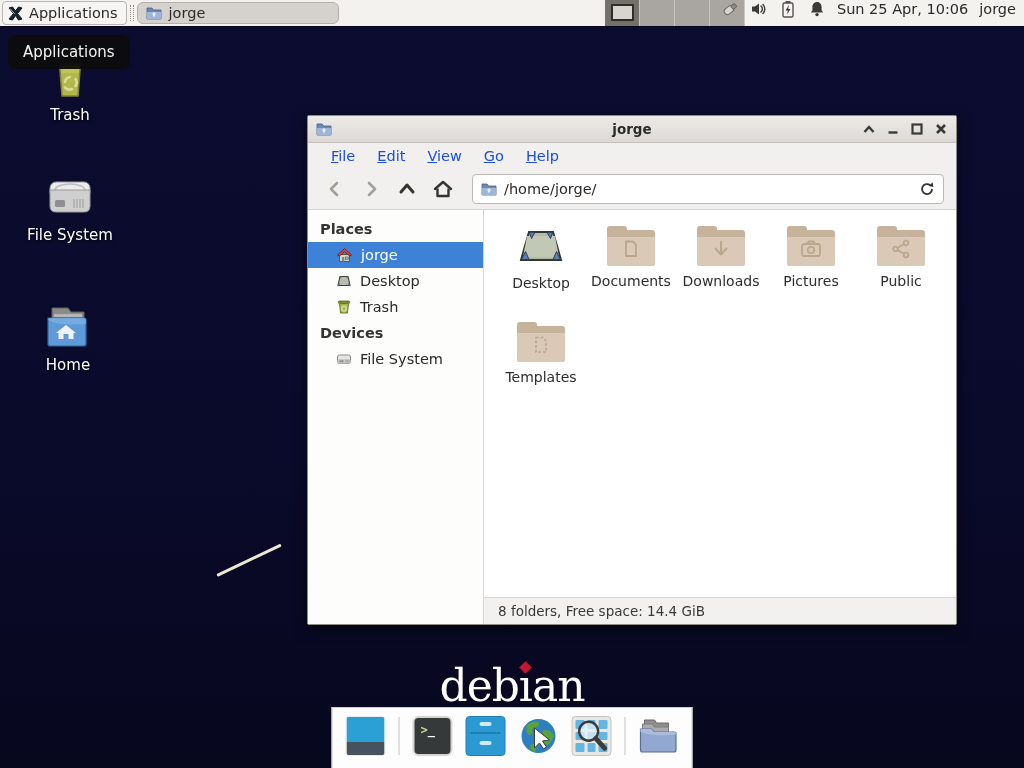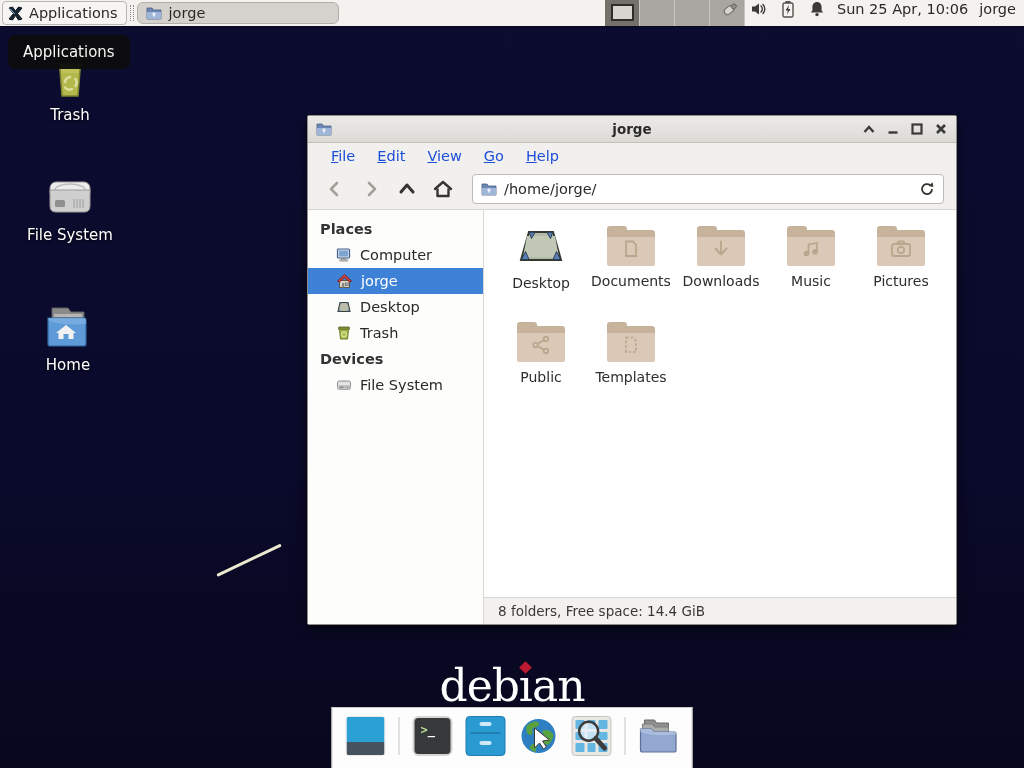--- a/index.html
+++ b/index.html
@@ -297,29 +297,20 @@
         </svg>
       </span>
     </div>
   </div>
 
   <div class="win-body">
 
     <div class="sidebar">
       <div class="side-header">Places</div>
 
-      <div class="side-item">
-        <svg width="16" height="16" viewBox="0 0 16 16">
-          <rect x="1.5" y="2" width="12" height="9" rx="1" fill="#dbe3ec" stroke="#3f5f88" stroke-width="1.2"></rect>
-          <rect x="3" y="3.5" width="9" height="6" fill="#7ea4d2"></rect>
-          <rect x="5" y="11" width="5" height="1.6" fill="#8b8b8b"></rect>
-          <rect x="3.5" y="12.6" width="8.5" height="1.6" rx=".8" fill="#c2c2c2" stroke="#8b8b8b" stroke-width=".6"></rect>
-        </svg>
-        <span>Computer</span>
-      </div>
 
       <div class="side-item selected">
         <svg width="17" height="16" viewBox="0 0 17 16">
           <rect x="3.5" y="7.5" width="10" height="7" fill="#d9d4c8" stroke="#5c5850" stroke-width="1"></rect>
           <polygon points="1.5,8 8.5,1.5 15.5,8 13.5,9 8.5,4.5 3.5,9" fill="#d64545" stroke="#7e1f1f" stroke-width="1"></polygon>
           <rect x="6" y="10" width="2.3" height="4.5" fill="#8a857c"></rect>
           <rect x="9.5" y="10" width="2.8" height="2.6" fill="#9db3c8" stroke="#5c5850" stroke-width=".6"></rect>
         </svg>
         <span>jorge</span>
       </div>
@@ -393,35 +384,20 @@
             <div class="tab"></div>
               <div class="back"></div>
               <div class="front"></div>
             <svg class="emblem" width="20" height="20" viewBox="0 0 20 20">
               <path d="M10 2.5 V14 M4.5 9.5 L10 15.5 L15.5 9.5" fill="none" stroke="#b9a78d" stroke-width="1.9" stroke-linecap="round" stroke-linejoin="round"></path>
             </svg>
           </div>
           <div class="flabel">Downloads</div>
         </div>
 
-        <div class="fitem">
-          <div class="ficon">
-            <div class="tab"></div>
-              <div class="back"></div>
-              <div class="front"></div>
-            <svg class="emblem" width="20" height="20" viewBox="0 0 20 20">
-              <g stroke="#b9a78d" stroke-width="1.7" fill="#b9a78d">
-                <circle cx="5.5" cy="14.5" r="2"></circle>
-                  <circle cx="14" cy="12.8" r="2"></circle>
-                <path d="M7.5 14.5 V5.5 L16 4 V12.8" fill="none"></path>
-              </g>
-            </svg>
-          </div>
-          <div class="flabel">Music</div>
-        </div>
 
         <div class="fitem">
           <div class="ficon">
             <div class="tab"></div>
               <div class="back"></div>
               <div class="front"></div>
             <svg class="emblem" width="22" height="20" viewBox="0 0 22 20">
               <rect x="2" y="5" width="18" height="12" rx="2" fill="none" stroke="#b9a78d" stroke-width="1.8"></rect>
               <path d="M7 5 l1.5-2.5 h5 L15 5" fill="none" stroke="#b9a78d" stroke-width="1.8"></path>
               <circle cx="11" cy="11" r="3.2" fill="none" stroke="#b9a78d" stroke-width="1.8"></circle>

